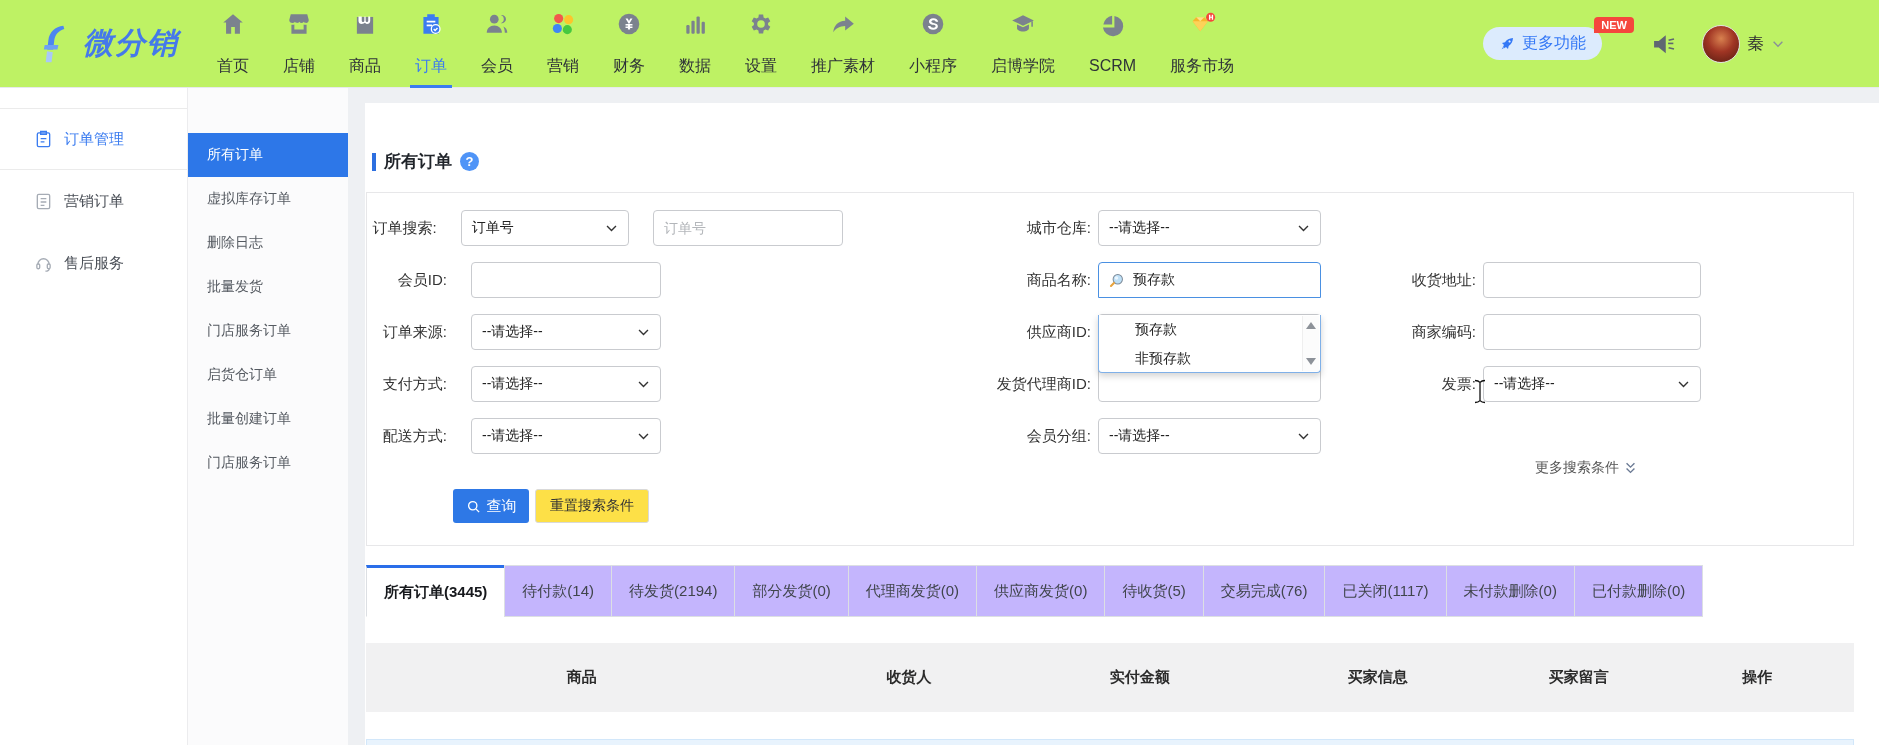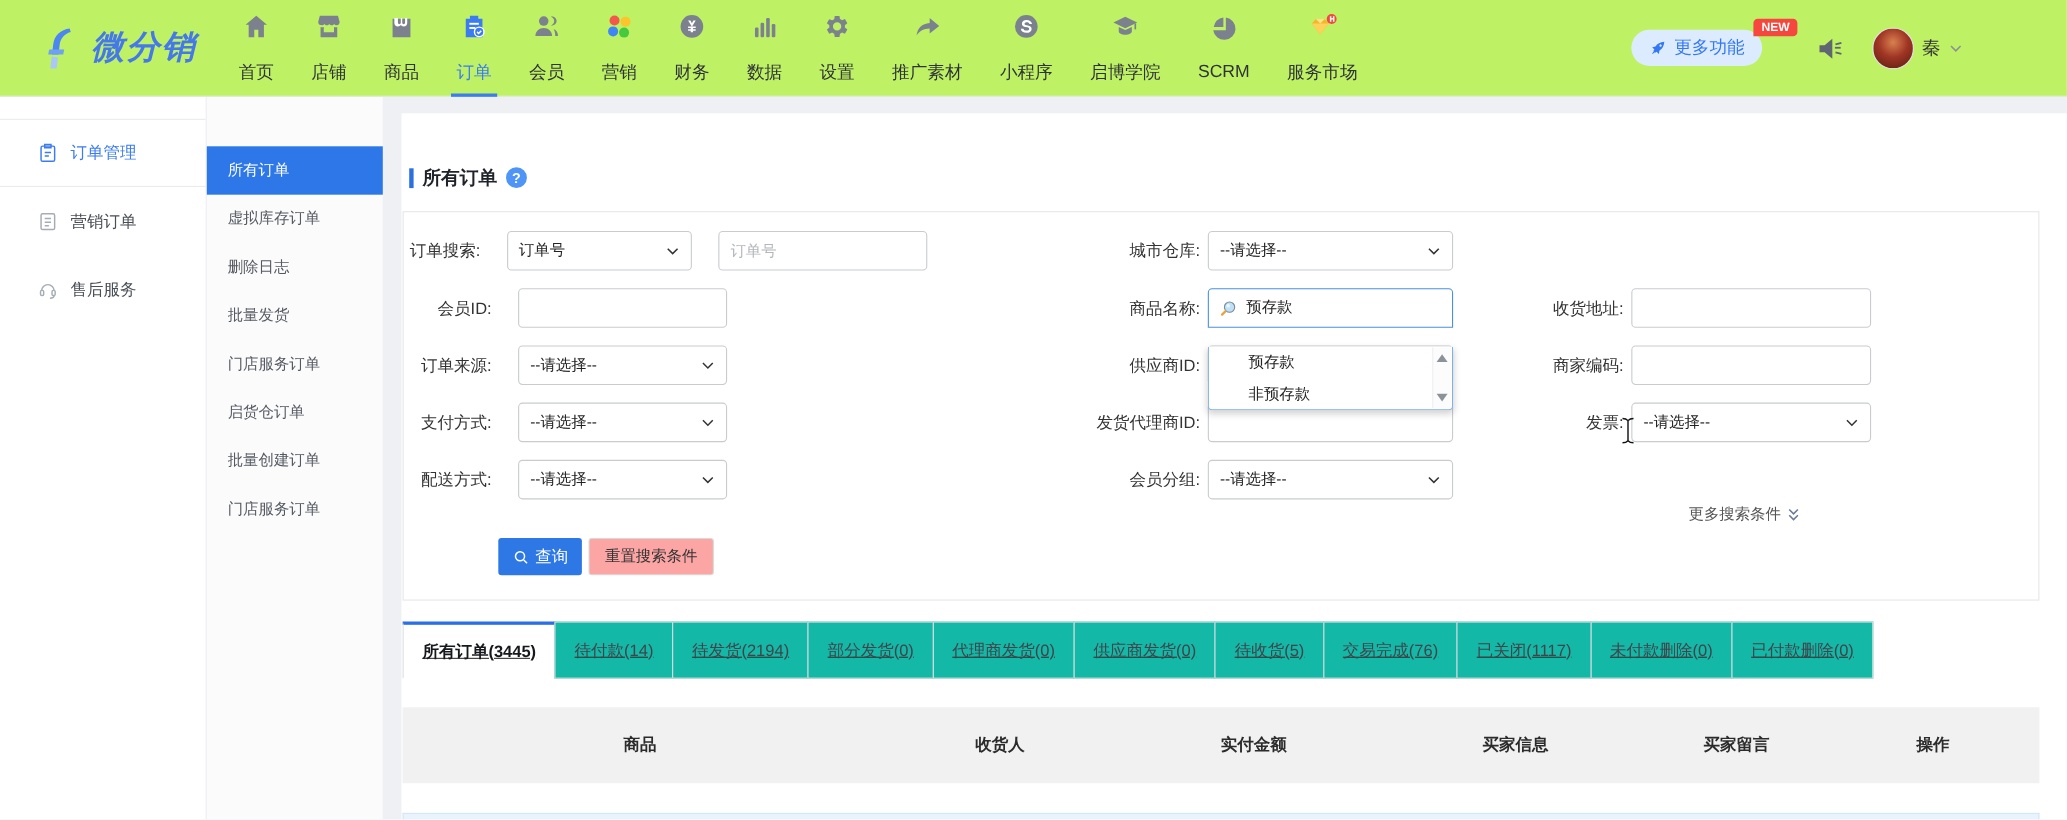--- a/index.html
+++ b/index.html
@@ -113,29 +113,29 @@
   .more-link {
     position:absolute; left:1168px; top:266px; display:flex; align-items:center; gap:5px;
     font-size:14px; color:#555; cursor:pointer;
   }
   .btn-row { position:absolute; left:86px; top:296px; display:flex; gap:6px; }
   .btn-search {
     width:76px; height:34px; background:#2e78e6; color:#fff; border:none; border-radius:3px;
     font-size:15px; display:flex; align-items:center; justify-content:center; gap:6px; cursor:pointer; font-family:inherit;
   }
   .btn-reset {
-    width:114px; height:34px; background:#fca5a5; color:#333; border:1px solid #d9d9d9; border-radius:3px;
+    width:114px; height:34px; background:#fde047; color:#333; border:1px solid #d9d9d9; border-radius:3px;
     font-size:14px; cursor:pointer; font-family:inherit;
   }
   .ibeam { position:absolute; left:1106px; top:186px; z-index:45; }
   
-  .tabs-row { position:absolute; left:366px; top:565px; display:flex; align-items:center; z-index:21;text-decoration:underline; }
+  .tabs-row { position:absolute; left:366px; top:565px; display:flex; align-items:center; z-index:21; }
   .tab {
     height:52px; padding:0 17px; display:flex; align-items:center;
-    background:#14b8a6; border:1px solid #dcdfe3; margin-left:-1px;
+    background:#c4b5fd; border:1px solid #dcdfe3; margin-left:-1px;
     font-size:15px; color:#40454c; cursor:pointer; white-space:nowrap;
   }
   .tab.active {
     background:#fff; border-top:3px solid #2a6ee9; border-bottom:1px solid #fff;
     font-weight:bold; color:#16181c; margin-left:0;
   }
   
   .thead {
     position:absolute; left:366px; top:643px; width:1488px; height:69px;
     background:#f1f1f2; display:flex; align-items:center; z-index:21;

